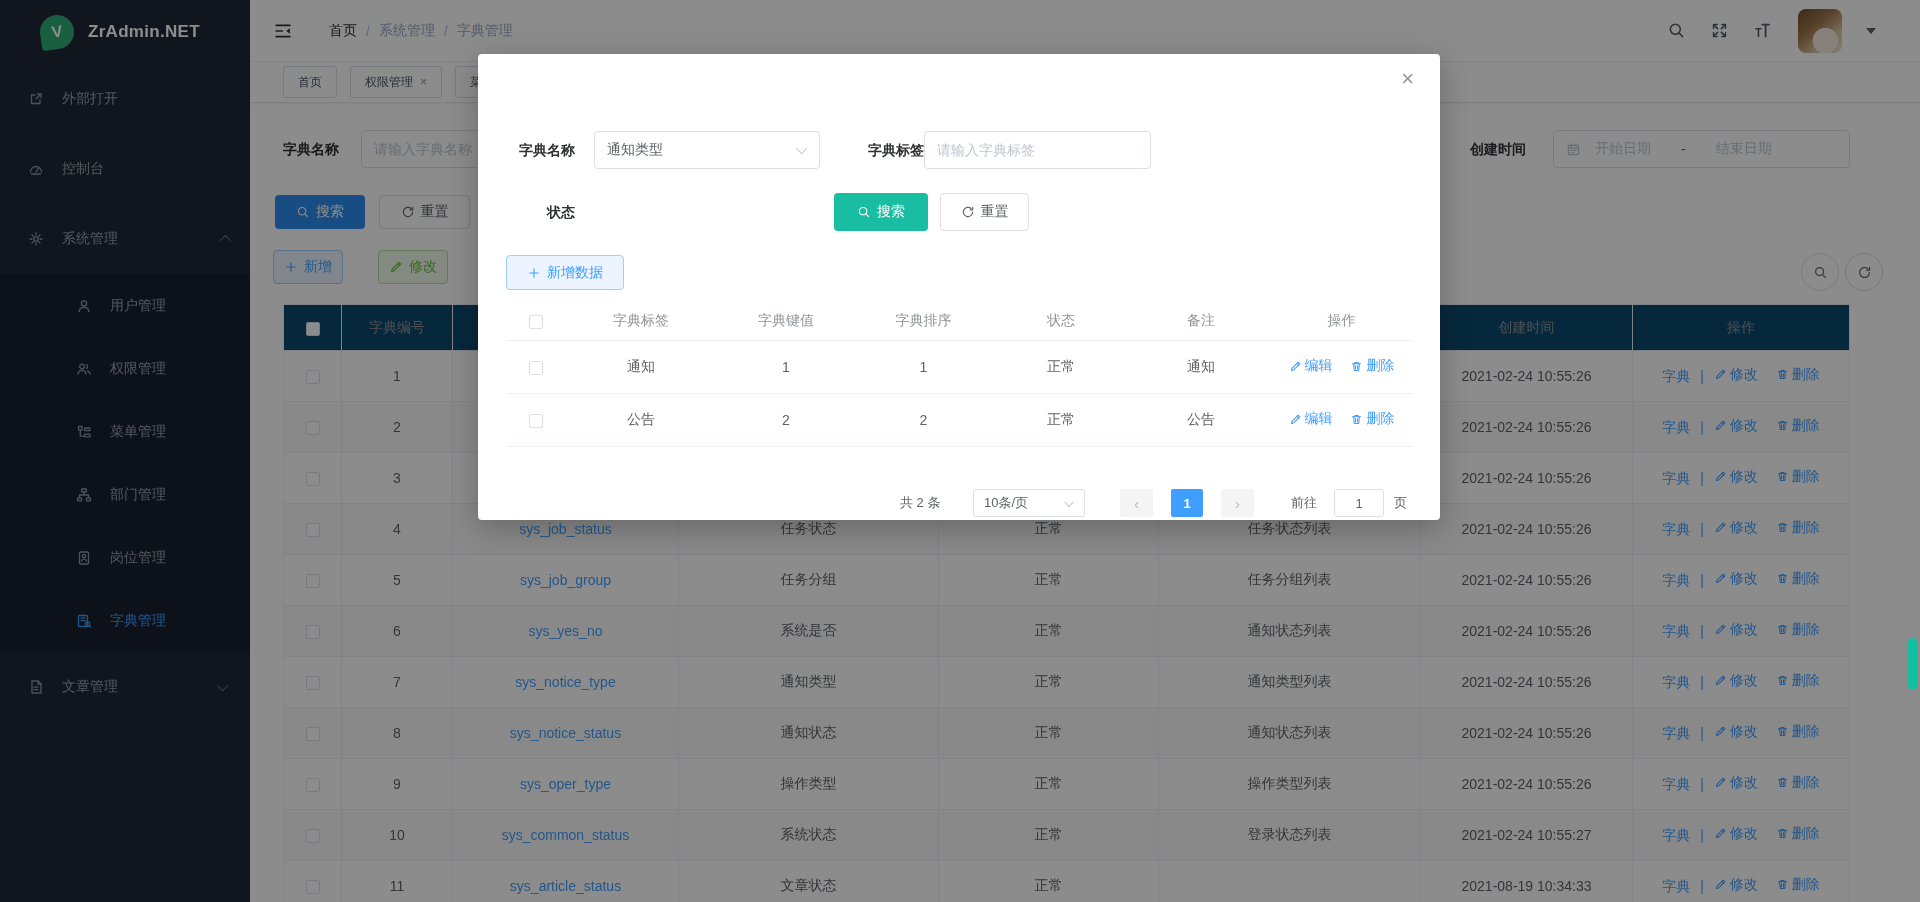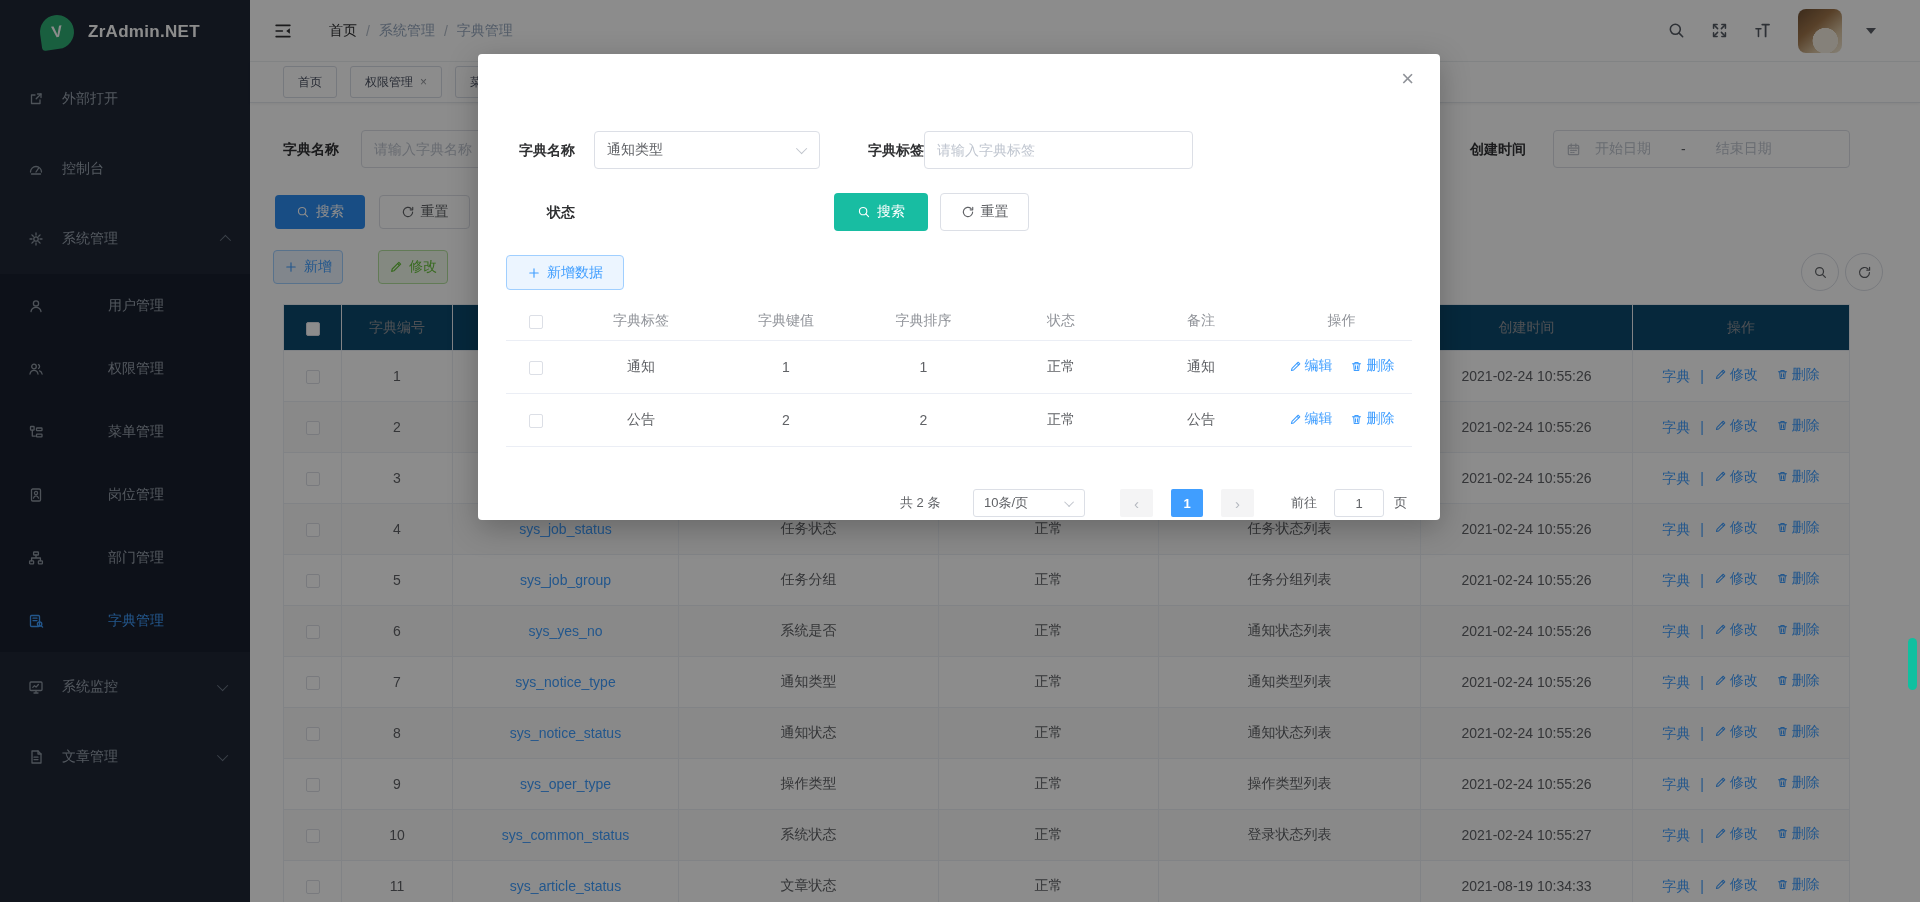--- a/index.html
+++ b/index.html
@@ -18,21 +18,21 @@
   #sidebar{position:absolute;left:0;top:0;width:250px;height:902px;background:#1f2736;z-index:1;}
   #logo{height:64px;display:flex;align-items:center;padding-left:40px;}
   #logo-blob{width:34px;height:34px;background:#2fae74;border-radius:50% 50% 50% 10%;transform:rotate(-8deg);
     display:flex;align-items:center;justify-content:center;color:#fff;font-weight:700;font-size:16px;}
   #logo-name{margin-left:14px;color:#fff;font-size:17px;font-weight:700;letter-spacing:.3px;}
   .s-item{height:70px;display:flex;align-items:center;padding:0 22px 0 28px;color:#98a1ad;font-size:14px;cursor:pointer;}
   .s-item .s-ico{font-size:16px;margin-right:18px;color:#8f98a3;display:inline-flex;width:16px;height:16px;}
   .s-item .s-label{flex:0 1 auto;}
   .s-item .chev{margin-left:auto;border-color:#6e7886;}
   #submenu{background:#19202e;}
-  #submenu .s-item{height:63px;padding-left:28px;gap:46px;}
+  #submenu .s-item{height:63px;padding-left:76px;}
   .s-item.active,.s-item.active .s-ico{color:#409eff;}
 
   
   #navbar{position:absolute;left:250px;top:0;right:0;height:62px;background:#fff;border-bottom:1px solid #eef0f3;display:flex;align-items:center;}
   #hamburger{margin-left:23px;font-size:20px;color:#303133;display:inline-flex;cursor:pointer;}
   #breadcrumb{margin-left:36px;display:flex;align-items:center;gap:9px;font-size:14px;}
   .bc-sep{color:#b3bcc8;}
   .bc-first{color:#303133;}
   .bc-rest{color:#97a8be;}
   #nav-right{margin-left:auto;display:flex;align-items:center;gap:24px;padding-right:44px;color:#545a63;}
@@ -92,21 +92,21 @@
   #scroll-thumb{position:absolute;left:1908px;top:638px;width:9px;height:52px;border-radius:5px;background:#10c0a0;z-index:70;cursor:grab;}
   #modal{position:absolute;left:478px;top:54px;width:962px;height:466px;background:#fff;border-radius:4px;z-index:60;
     box-shadow:0 8px 30px rgba(0,0,0,.25);}
   #m-close{position:absolute;right:26px;top:14px;font-size:22px;color:#909399;cursor:pointer;line-height:1;}
   .mlabel{position:absolute;height:38px;line-height:38px;font-weight:700;color:#303133;font-size:14px;text-align:right;}
   .msel{position:absolute;width:226px;height:38px;border:1px solid #dcdfe6;border-radius:4px;background:#fff;
     display:flex;align-items:center;padding:0 12px;font-size:14px;cursor:pointer;}
   .msel .chev{margin-left:auto;}
   .msel .val{color:#606266;}
   .msel .ph{color:#bfc5cf;}
-  #m-tag-input{position:absolute;left:446px;top:77px;width:269px;}
+  #m-tag-input{position:absolute;left:446px;top:77px;width:227px;}
   #m-search{position:absolute;left:356px;top:139px;width:94px;height:38px;background:#18bda2;color:#fff;}
   #m-reset{position:absolute;left:462px;top:139px;width:89px;height:38px;background:#fff;border-color:#dcdfe6;color:#606266;}
   #m-adddata{position:absolute;left:28px;top:201px;width:118px;height:35px;background:#ecf5ff;border:1px solid #a0cfff;color:#409eff;}
   #mtable{position:absolute;left:28px;top:248px;width:906px;border-collapse:collapse;table-layout:fixed;font-size:14px;color:#606266;}
   #mtable th{height:38px;color:#909399;font-weight:400;border-bottom:1px solid #ebeef5;text-align:center;white-space:nowrap;}
   #mtable td{height:53px;border-bottom:1px solid #ebeef5;text-align:center;white-space:nowrap;}
   #mpag{position:absolute;left:0;top:415px;width:100%;height:28px;font-size:13px;color:#606266;margin-top:20px;}
   #mpag > *{position:absolute;}
   #pg-total{left:422px;line-height:28px;}
   #pg-size{left:495px;width:112px;height:28px;border:1px solid #dcdfe6;border-radius:3px;display:flex;align-items:center;
@@ -208,69 +208,58 @@
               </svg>
             </span>
             <span class="s-label">菜单管理</span>
 
           </div>
 
 
           <div class="s-item">
             <span class="s-ico svgi">
               <svg viewBox="0 0 16 16" fill="none" stroke="currentColor" stroke-width="1.3" stroke-linecap="round" stroke-linejoin="round">
-                <rect x="3.5" y="2" width="9" height="12" rx="1.2"></rect>
-                <circle cx="8" cy="6" r="1.6"></circle>
-                <path d="M5.5 11.2c.4-1.6 1.3-2.3 2.5-2.3s2.1.7 2.5 2.3"></path>
-              </svg>
-            </span>
-            <span class="s-label">岗位管理</span>
-
-          </div>
-
-          <div class="s-item">
-            <span class="s-ico svgi">
-              <svg viewBox="0 0 16 16" fill="none" stroke="currentColor" stroke-width="1.3" stroke-linecap="round" stroke-linejoin="round">
                 <rect x="5.6" y="2" width="4.8" height="3" rx=".6"></rect>
                 <rect x="1.6" y="10.8" width="4" height="3" rx=".6"></rect>
                 <rect x="10.4" y="10.8" width="4" height="3" rx=".6"></rect>
                 <path d="M8 5v3M3.6 10.8V8h8.8v2.8"></path>
               </svg>
             </span>
             <span class="s-label">部门管理</span>
+
+          </div>
+
+          <div class="s-item">
+            <span class="s-ico svgi">
+              <svg viewBox="0 0 16 16" fill="none" stroke="currentColor" stroke-width="1.3" stroke-linecap="round" stroke-linejoin="round">
+                <rect x="3.5" y="2" width="9" height="12" rx="1.2"></rect>
+                <circle cx="8" cy="6" r="1.6"></circle>
+                <path d="M5.5 11.2c.4-1.6 1.3-2.3 2.5-2.3s2.1.7 2.5 2.3"></path>
+              </svg>
+            </span>
+            <span class="s-label">岗位管理</span>
 
           </div>
 
           <div class="s-item active">
             <span class="s-ico svgi">
               <svg viewBox="0 0 16 16" fill="none" stroke="currentColor" stroke-width="1.3" stroke-linecap="round" stroke-linejoin="round">
                 <rect x="2.5" y="2.5" width="9" height="11" rx="1"></rect>
                 <path d="M5 5.2h4M5 7.6h4"></path>
                 <circle cx="11.6" cy="11" r="2.2"></circle>
                 <path d="M13.2 12.7l1.4 1.4"></path>
               </svg>
             </span>
             <span class="s-label">字典管理</span>
 
           </div>
 
 
       </div>
 
-        <div class="s-item">
-          <span class="s-ico svgi">
-            <svg viewBox="0 0 16 16" fill="none" stroke="currentColor" stroke-width="1.3" stroke-linecap="round" stroke-linejoin="round">
-              <rect x="2" y="3" width="12" height="8.5" rx="1"></rect>
-              <path d="M4.8 8.4l1.7-1.8 1.6 1.5 2.3-2.6"></path>
-              <path d="M6 14h4M8 11.5V14"></path>
-            </svg>
-          </span>
-          <span class="s-label">系统监控</span>
-          <span class="chev" data-dir="down"></span>
-        </div>
 
         <div class="s-item">
           <span class="s-ico svgi">
             <svg viewBox="0 0 16 16" fill="none" stroke="currentColor" stroke-width="1.3" stroke-linecap="round" stroke-linejoin="round">
               <path d="M4 2h6l3 3v9H4z"></path>
               <path d="M10 2v3h3"></path>
               <path d="M6 8.2h4M6 10.6h4"></path>
             </svg>
           </span>
           <span class="s-label">文章管理</span>

